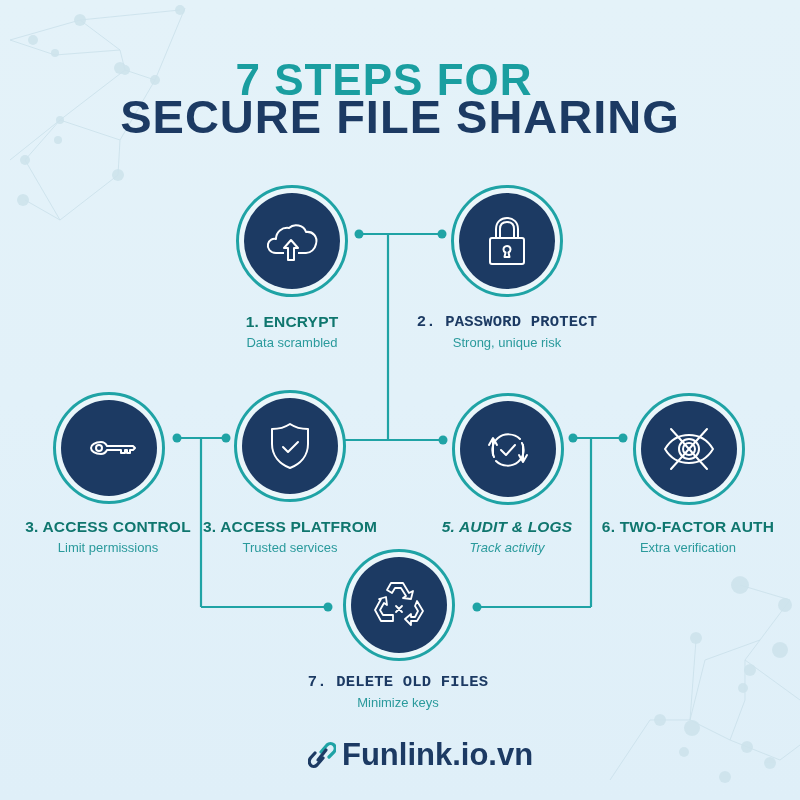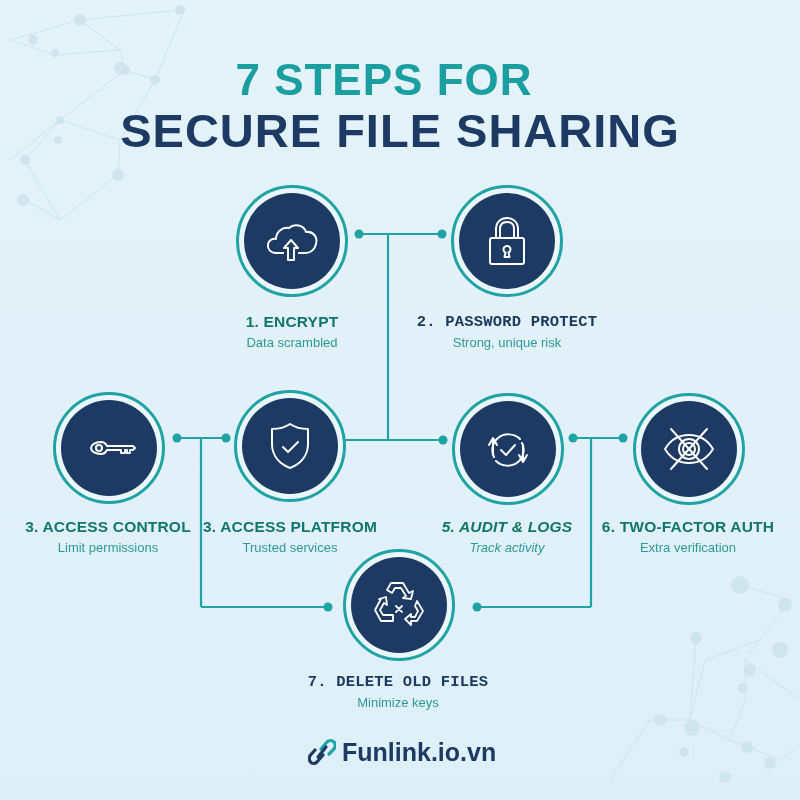--- a/index.html
+++ b/index.html
@@ -4,38 +4,38 @@
 <style>
   html, body { margin: 0; padding: 0; }
   body {
     width: 800px; height: 800px; overflow: hidden; position: relative;
     background: linear-gradient(180deg, #e4f2f9 0%, #e2f1f9 50%, #dfeff8 100%);
     font-family: "Liberation Sans", "DejaVu Sans", sans-serif;
   }
   .bg-net { position: absolute; left: 0; top: 0; width: 800px; height: 800px; pointer-events: none; }
   .title { position: absolute; left: 0; width: 800px; text-align: center; font-weight: 700; letter-spacing: 1px; margin: 0; }
   .title-1 { top: 56px; left: -16px; font-size: 44px; color: #1a9ea0; line-height: 48px; }
-  .title-2 { top: 106px; font-size: 47px; color: #1c3a63; line-height: 50px; }
+  .title-2 { top: 92px; font-size: 47px; color: #1c3a63; line-height: 50px; }
   .wires { position: absolute; left: 0; top: 0; width: 800px; height: 800px; }
   .node {
     position: absolute; width: 112px; height: 112px; border-radius: 50%;
     background: #eaf6fa; box-sizing: border-box; border: 3px solid #1fa3a5;
   }
   .node .disc {
     position: absolute; left: 5px; top: 5px; width: 96px; height: 96px; border-radius: 50%;
     background: #1c3a63; display: flex; align-items: center; justify-content: center;
   }
   .node svg { width: 56px; height: 56px; }
   .label { position: absolute; width: 220px; text-align: center; }
   .label .t { font-weight: 700; font-size: 15.5px; line-height: 18px; letter-spacing: 0.2px; }
   .label .s { font-size: 13px; line-height: 20px; color: #2a9a9c; margin-top: 2px; }
   .teal { color: #0f766e; }
   .navy { color: #1c3a63; font-family: Liberation Mono, monospace; }
   .brand { position: absolute; left: 308px; top: 737px; display: flex; align-items: center; gap: 6px; }
-  .brand-text { font-size: 25px; font-weight: 700; color: #1c3a63; }
+  .brand-text { font-size: 31px; font-weight: 700; color: #1c3a63; }
 </style>
 </head>
 <body>
 
 <svg class="bg-net" viewBox="0 0 800 800">
   <g stroke="#c9e0ea" stroke-width="1" fill="none" opacity="0.8">
     <path d="M10 40 L80 20 L120 50 L55 55 Z M80 20 L180 10 M120 50 L125 70 L155 80 L120 140 L60 120 L10 160 M125 70 L60 120 M155 80 L185 8 M60 120 L25 160 L60 220 L25 200 M120 140 L118 175 L60 220"></path>
     <path d="M740 585 L790 600 L760 640 L745 660 L800 700 M696 640 L690 720 L730 740 M760 640 L705 660 L690 720 L650 720 L610 780 M730 740 L780 760 L800 745 M745 660 L745 700 L730 740"></path>
   </g>
   <g fill="#cde3ec" opacity="0.85">

